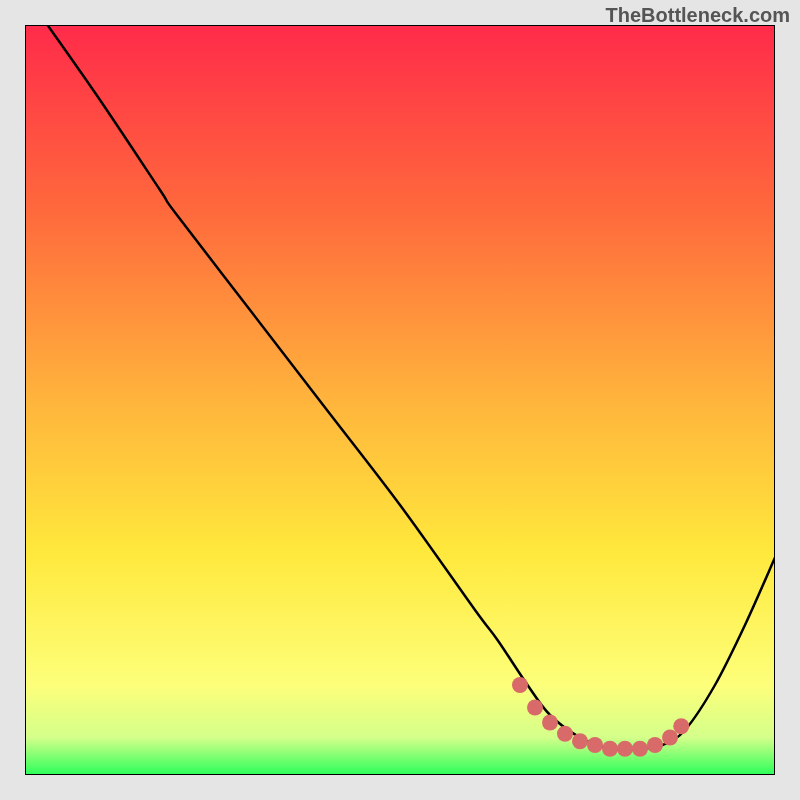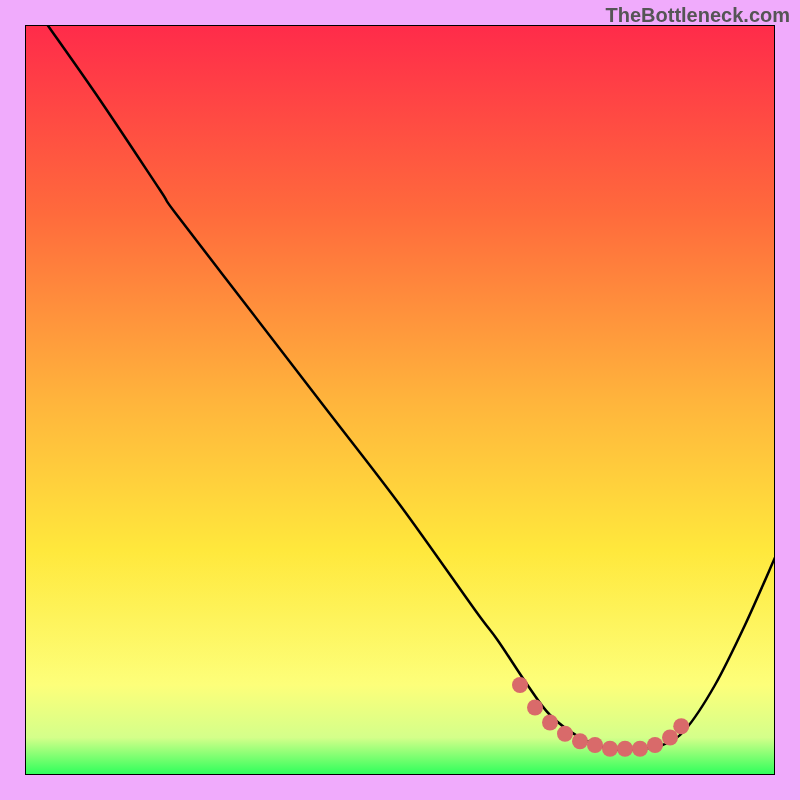--- a/index.html
+++ b/index.html
@@ -7,21 +7,21 @@
     padding: 0;
     width: 800px;
     height: 800px;
     overflow: hidden;
     font-family: Arial, sans-serif;
   }
   .chart-container {
     position: relative;
     width: 800px;
     height: 800px;
-    background: #f0abfc;
+    background: #e5e5e5;
   }
   .watermark {
     position: absolute;
     top: 4px;
     right: 10px;
     font-size: 20px;
     font-weight: bold;
     color: #555;
     z-index: 10;
     font-family: Arial, sans-serif;

